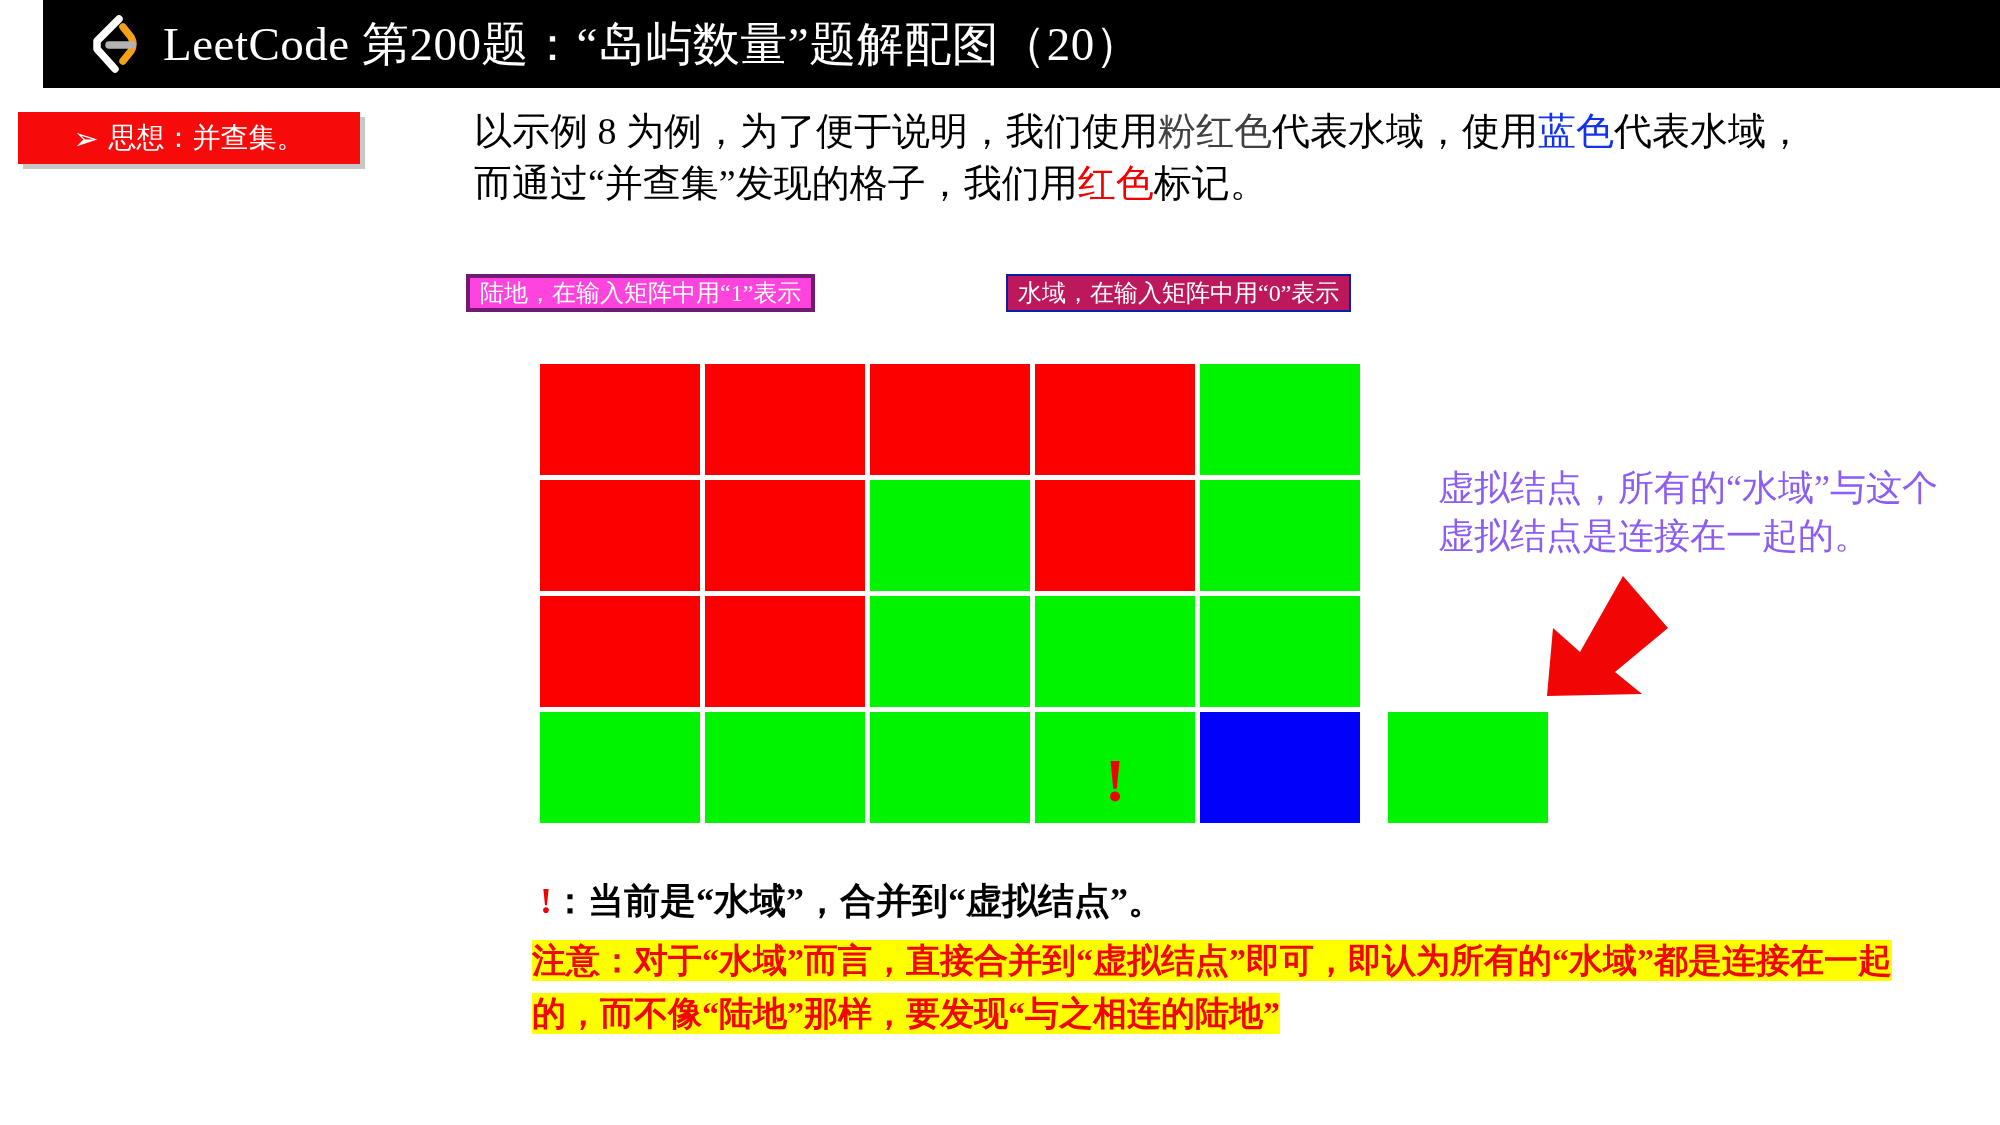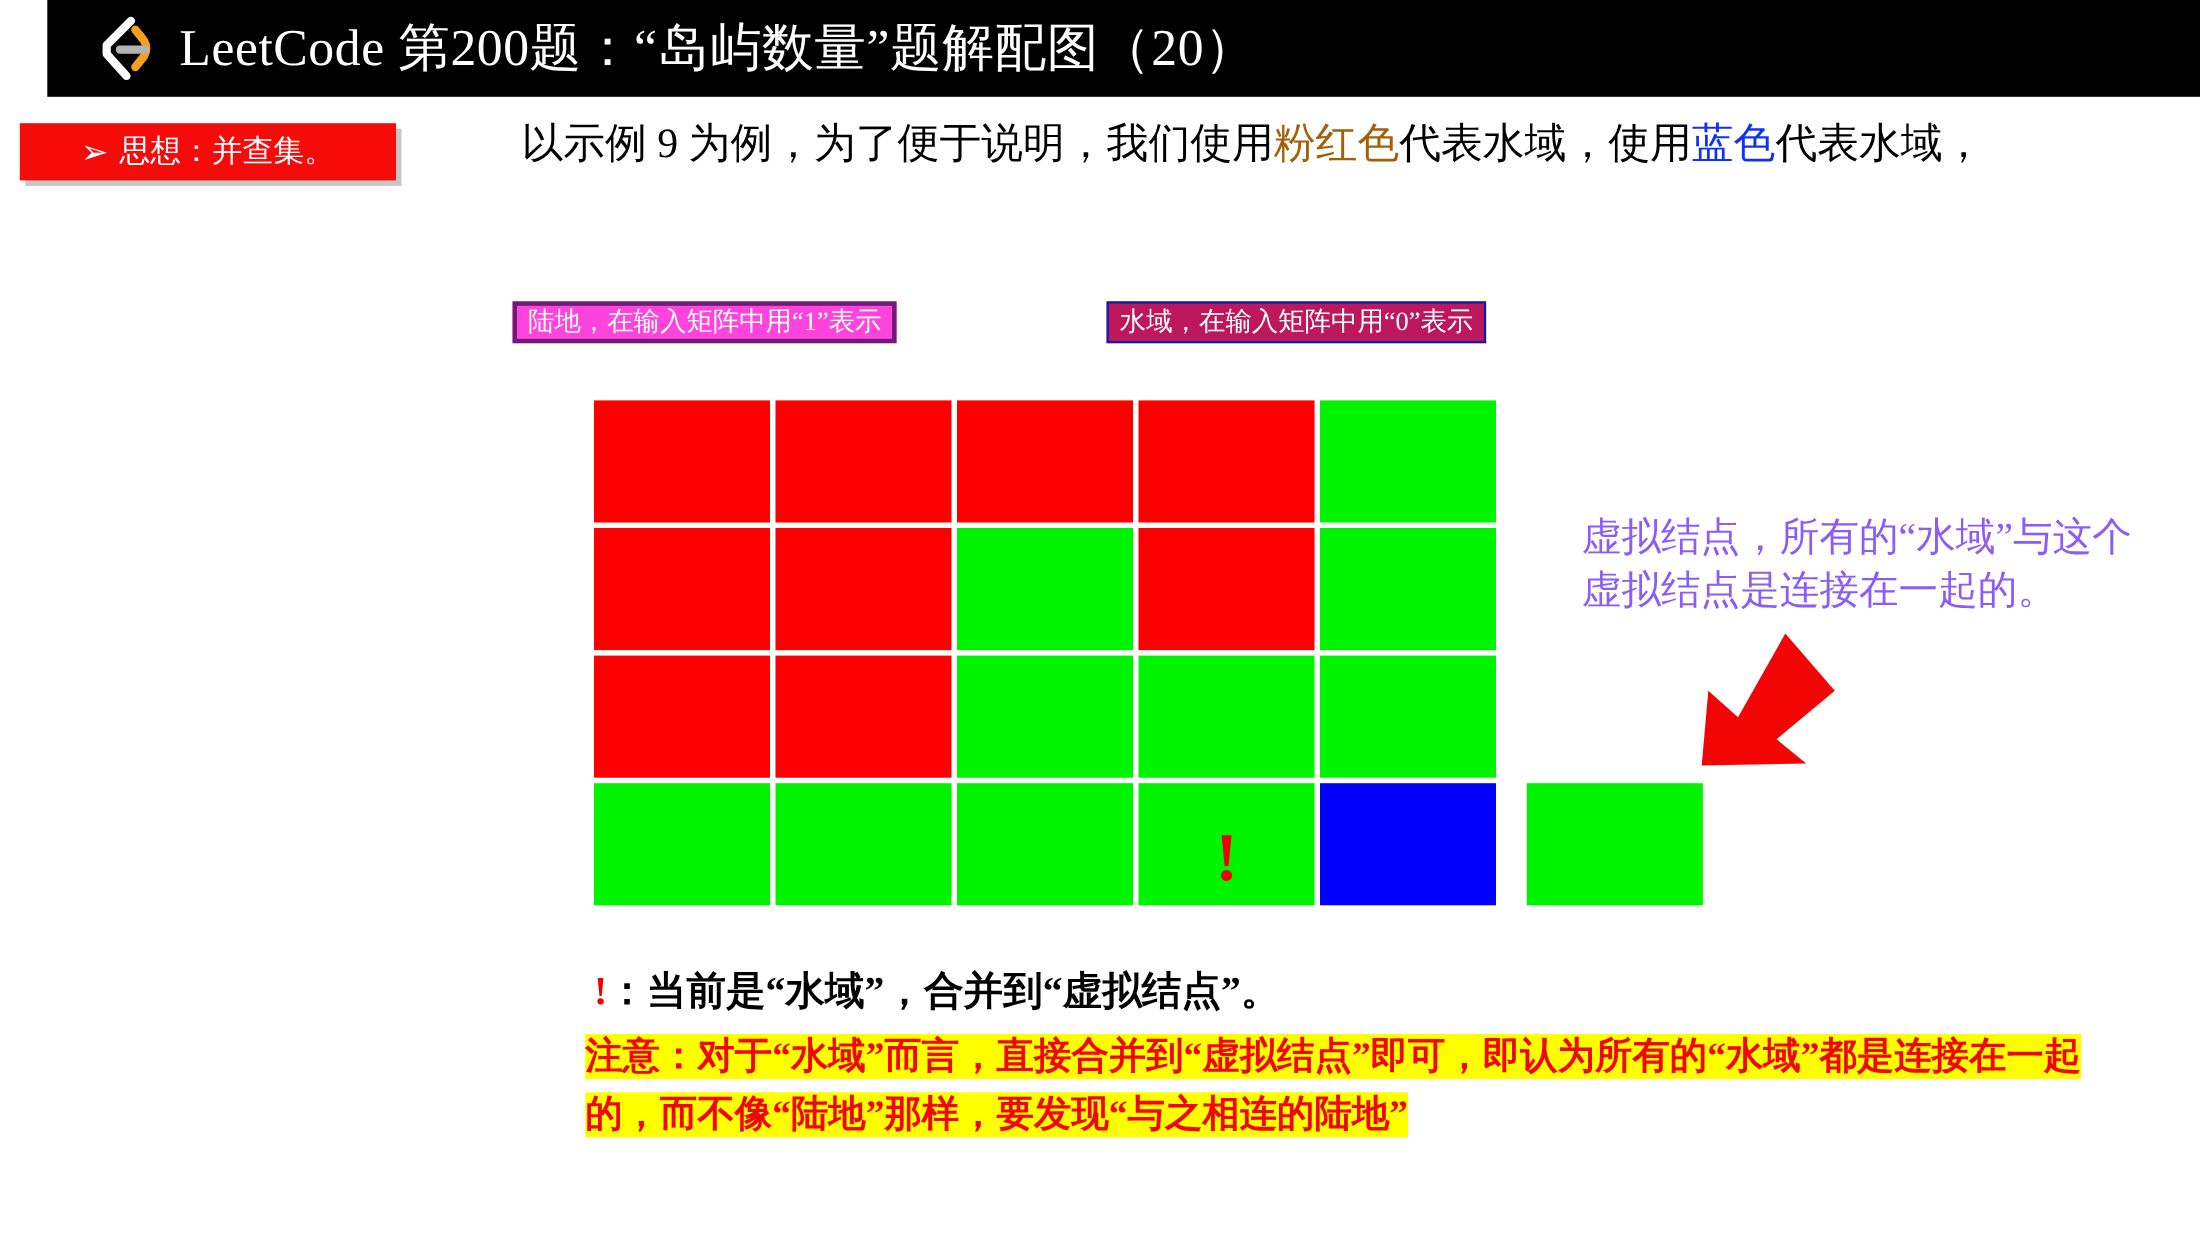--- a/index.html
+++ b/index.html
@@ -34,21 +34,21 @@
     font-family: "Liberation Serif", "DejaVu Serif", serif;
   }
   .banner-arrow { color:#fff; font-size: 30px; margin-right: 10px; }
 
   
   .para {
     position: absolute; left: 474px; top: 105px; width: 1510px;
     font-size: 38px; line-height: 1.38; color: #000;
     font-family: "Liberation Serif", "DejaVu Serif", serif;
   }
-  .pink  { color: #a16207; }
+  .pink  { color: #404040; }
   .blue  { color: #1133ee; }
   .red   { color: #f00000; }
 
   
   .legend-land {
     position: absolute; left: 466px; top: 274px; height: 38px;
     background: #ff44dd; border: 4px solid #701a75;
     display: flex; align-items: center; padding: 0 10px;
   }
   .legend-water {
@@ -120,21 +120,24 @@
     <div class="title">LeetCode 第200题：“岛屿数量”题解配图（20）</div>
   </div>
 
   <div class="banner">
     <span class="banner-arrow">➢</span>
     <span class="banner-text">思想：并查集。</span>
   </div>
 
   <div class="para">
     <div>
-      <span>以示例 9 为例，为了便于说明，我们使用</span><span class="pink">粉红色</span><span>代表水域，使用</span><span class="blue">蓝色</span><span>代表水域，</span>
+      <span>以示例 8 为例，为了便于说明，我们使用</span><span class="pink">粉红色</span><span>代表水域，使用</span><span class="blue">蓝色</span><span>代表水域，</span>
+    </div>
+    <div>
+      <span>而通过“并查集”发现的格子，我们用</span><span class="red">红色</span><span>标记。</span>
     </div>
   </div>
 
   <div class="legend-land">
     <span class="legend-text">陆地，在输入矩阵中用“1”表示</span>
   </div>
   <div class="legend-water">
     <span class="legend-text">水域，在输入矩阵中用“0”表示</span>
   </div>
 

